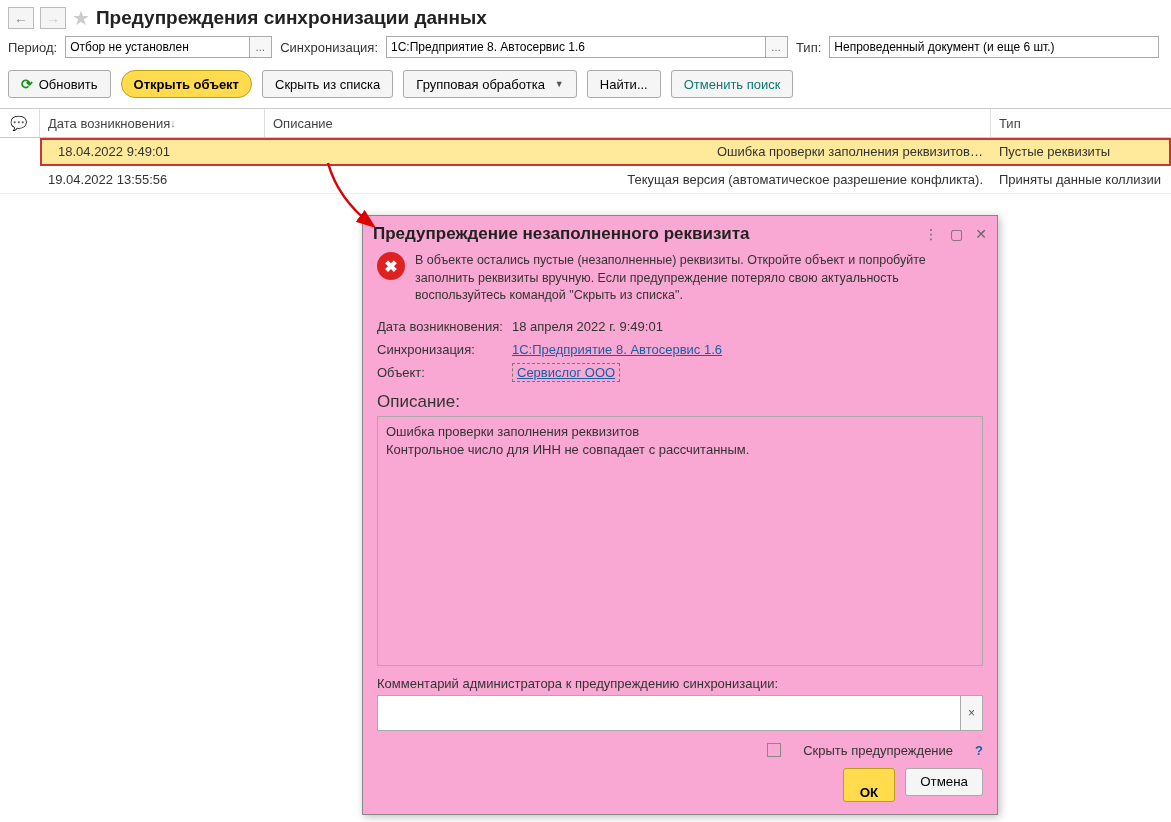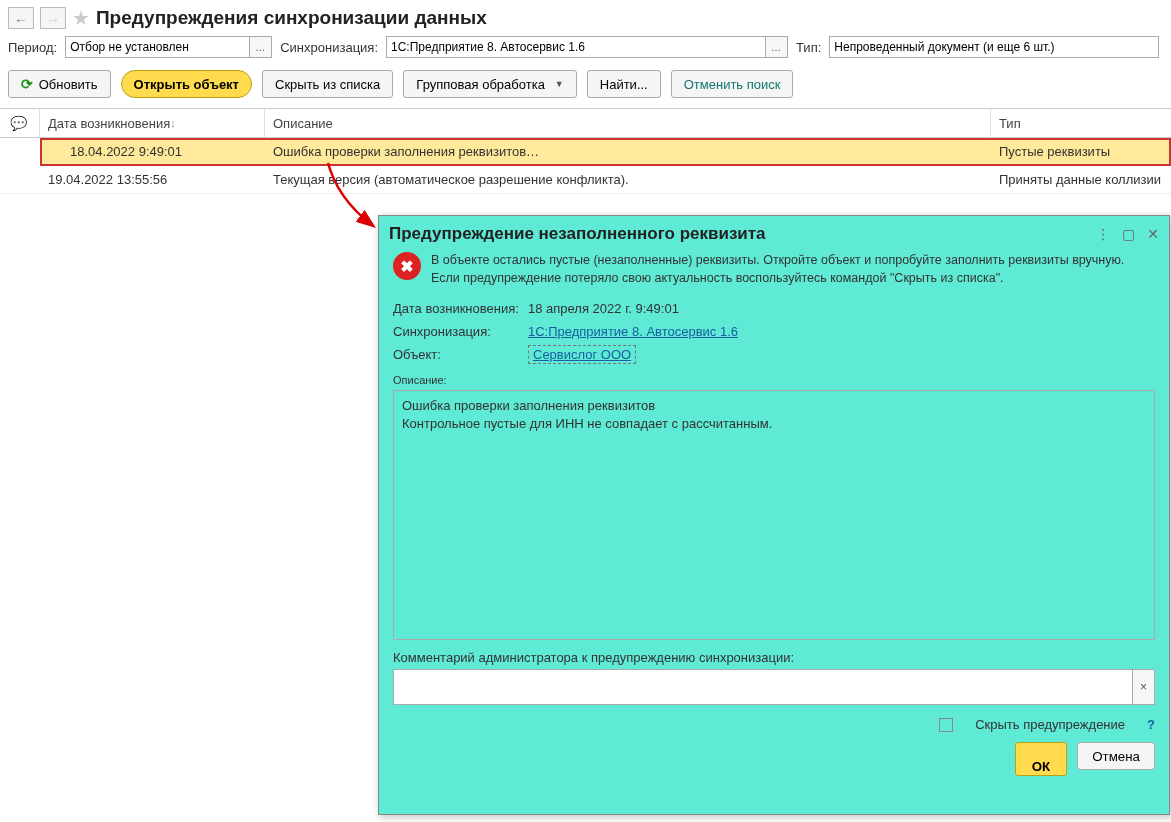--- a/index.html
+++ b/index.html
@@ -26,44 +26,44 @@
   .gh-cell:last-child{border-right:none;}
   .c-icon{width:40px;justify-content:center;color:#7a7ad4;font-size:14px;}
   .c-date{width:225px;justify-content:flex-start;}
   .c-desc{flex:1;}
   .c-type{width:180px;}
   .sort-arrow{font-size:11px;color:#888;}
   .grid-row{display:flex;align-items:center;border-bottom:1px solid #eee;}
   .gr-cell{padding:6px 8px;font-size:13px;}
   .grid-row .c-icon{width:40px;}
   .grid-row .c-date{width:225px;}
-  .grid-row .c-desc{flex:1;}
+  .grid-row .c-desc{flex:1;text-align:right;}
   .grid-row .c-type{width:180px;}
   .row0{background:#ffe99a;outline:2px solid #c33;outline-offset:-2px;margin-left:40px;}
-  .row0 .c-date{width:225px;padding-left:30px;}
+  .row0 .c-date{width:225px;padding-left:18px;}
   .row1{background:#fff;}
   
   .callout-arrow{position:absolute;left:320px;top:159px;width:70px;height:80px;z-index:9;pointer-events:none;}
   .callout-arrow svg{overflow:visible;}
   
-  .modal{position:absolute;left:378px;top:215px;width:792px;height:600px;background:#5eead4;border:1px solid #888;box-shadow:2px 2px 8px rgba(0,0,0,.25);}
+  .modal{position:absolute;left:362px;top:215px;width:636px;height:600px;background:#f9a8d4;border:1px solid #888;box-shadow:2px 2px 8px rgba(0,0,0,.25);}
   .m-head{display:flex;align-items:center;padding:8px 10px;}
   .m-title{font-size:17px;font-weight:bold;flex:1;color:#222;}
   .m-hicons{display:flex;gap:12px;align-items:center;}
   .m-hicons span{color:#666;cursor:pointer;font-size:14px;}
   .m-note{display:flex;gap:10px;padding:0 14px 8px;}
   .err-ico{width:28px;height:28px;border-radius:50%;background:#d22;color:#fff;display:flex;align-items:center;justify-content:center;font-weight:bold;font-size:16px;flex-shrink:0;}
   .note-text{font-size:12.5px;line-height:1.4;color:#333;}
   .m-body{padding:2px 14px;}
   .fl{display:flex;padding:4px 0;align-items:center;}
   .fl-lbl{width:135px;font-size:13px;color:#333;}
   .fl-val{font-size:13px;}
   .link{color:#1a5fa0;text-decoration:underline;cursor:pointer;}
   .boxlink{border:1px dashed #777;padding:1px 4px;}
-  .desc-label{padding:8px 0 4px;font-size:11px;}
+  .desc-label{padding:8px 0 4px;font-size:17px;}
   .desc-area{border:1px solid #aaa;height:250px;padding:6px 8px;font-size:13px;line-height:1.4;white-space:pre-wrap;overflow:auto;}
   .admin-lbl{padding:10px 0 4px;font-size:13px;}
   .admin-row{display:flex;}
   .admin-input{flex:1;height:36px;border:1px solid #aaa;padding:4px;font-size:13px;}
   .admin-clear{width:22px;height:36px;border:1px solid #aaa;border-left:none;background:#f6f6f6;display:flex;align-items:center;justify-content:center;cursor:pointer;font-size:12px;color:#555;}
   .hide-row{display:flex;justify-content:flex-end;align-items:center;gap:22px;padding:10px 14px 4px;}
   .chk{width:14px;height:14px;border:1px solid #888;cursor:pointer;}
   .q{color:#1a5fa0;font-weight:bold;cursor:pointer;}
   .m-foot{display:flex;justify-content:flex-end;gap:10px;padding:6px 14px 12px;}
   .btn-ok{height:28px;padding:16px 16px;background:#ffdb4d;border:1px solid #bba017;border-radius:3px;font-weight:bold;cursor:pointer;}
@@ -178,21 +178,21 @@
     <div class="fl">
         <div class="fl-lbl">Синхронизация:</div>
         <div class="fl-val"><span class="link">1С:Предприятие 8. Автосервис 1.6</span></div>
       </div>
     <div class="fl">
         <div class="fl-lbl">Объект:</div>
         <div class="fl-val"><span class="link boxlink">Сервислог ООО</span></div>
       </div>
     <div class="desc-label">Описание:</div>
     <div class="desc-area">Ошибка проверки заполнения реквизитов
-Контрольное пустые для ИНН не совпадает с рассчитанным.</div>
+Контрольное число для ИНН не совпадает с рассчитанным.</div>
     <div class="admin-lbl">Комментарий администратора к предупреждению синхронизации:</div>
     <div class="admin-row">
       <input class="admin-input" type="text" value="" style="">
       <div class="admin-clear">×</div>
     </div>
   </div>
   <div class="hide-row">
     <div class="chk"></div>
     <span>Скрыть предупреждение</span>
     <span class="q">?</span>

